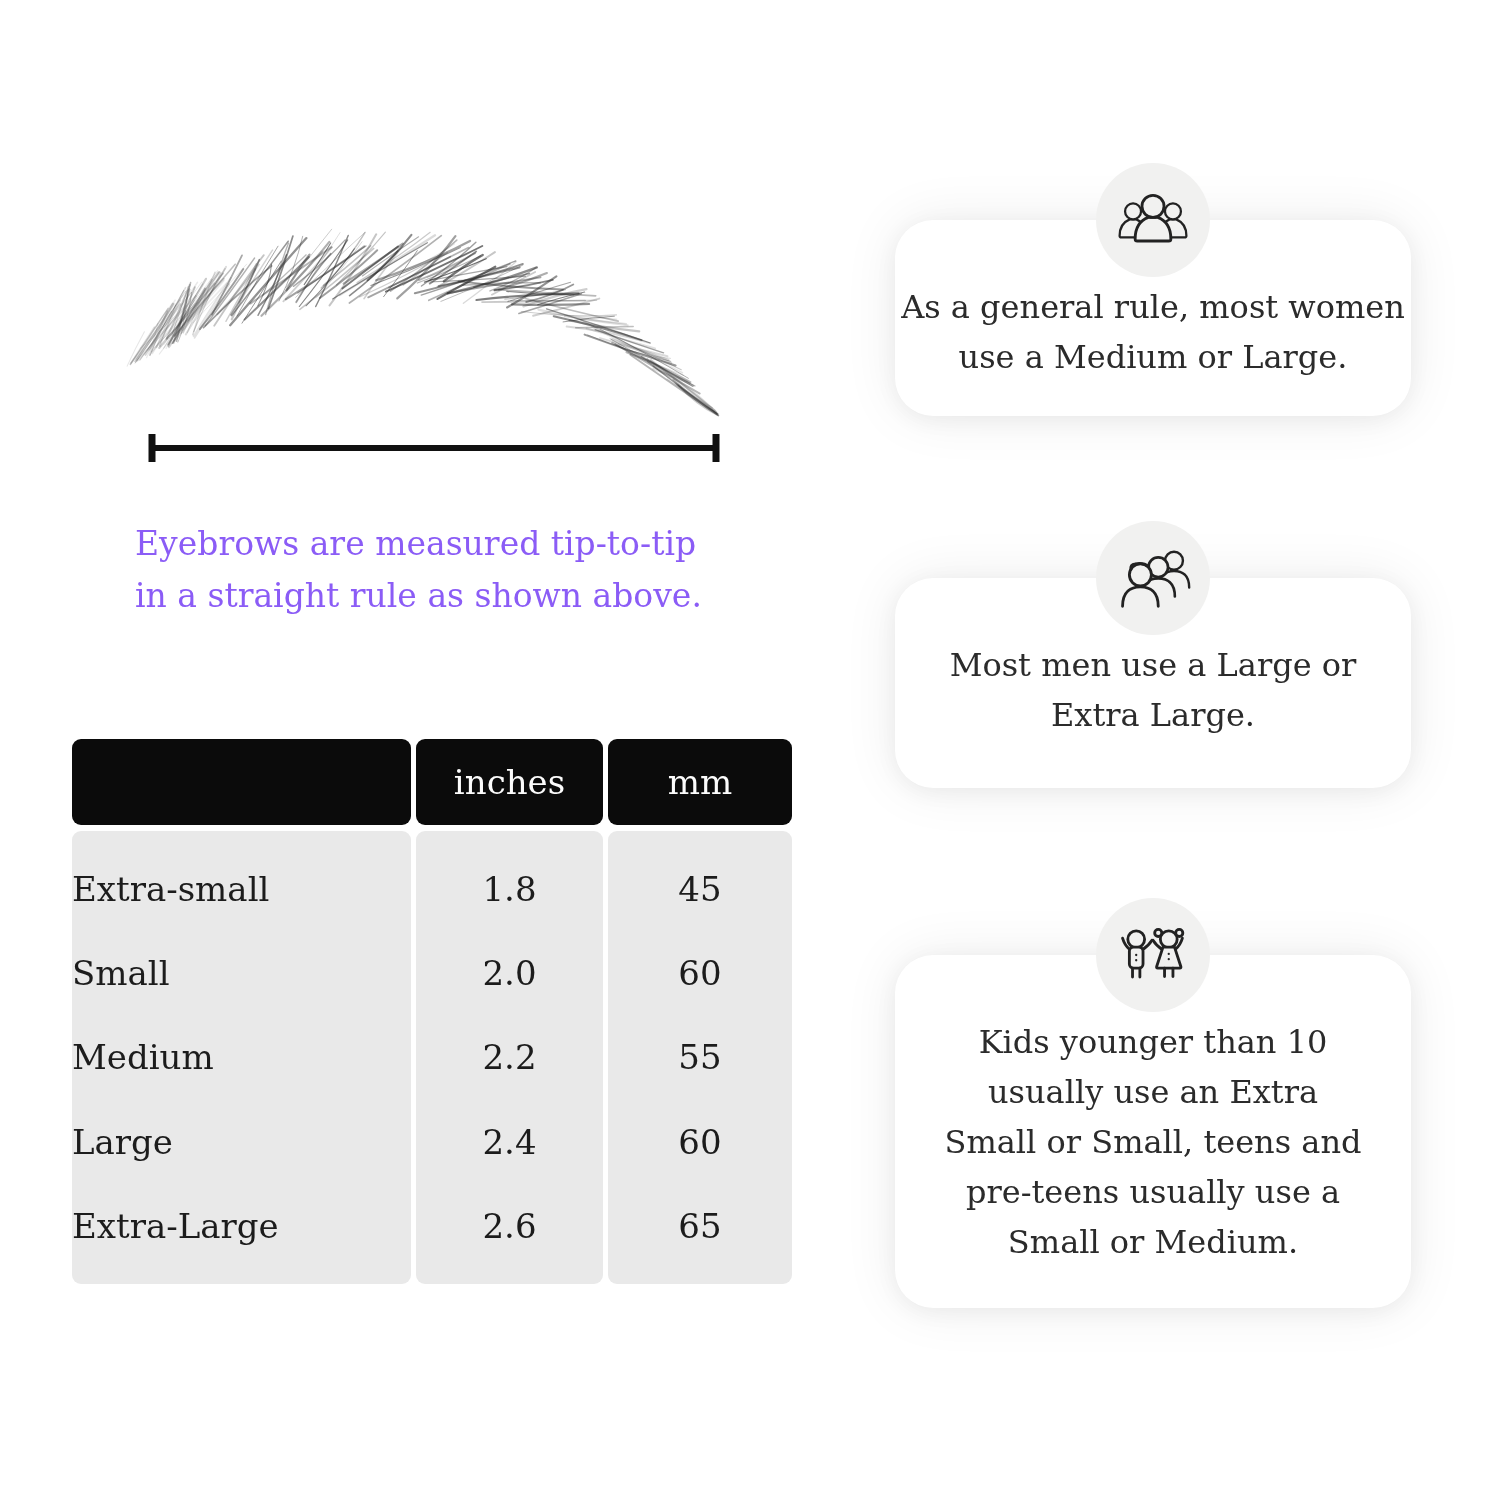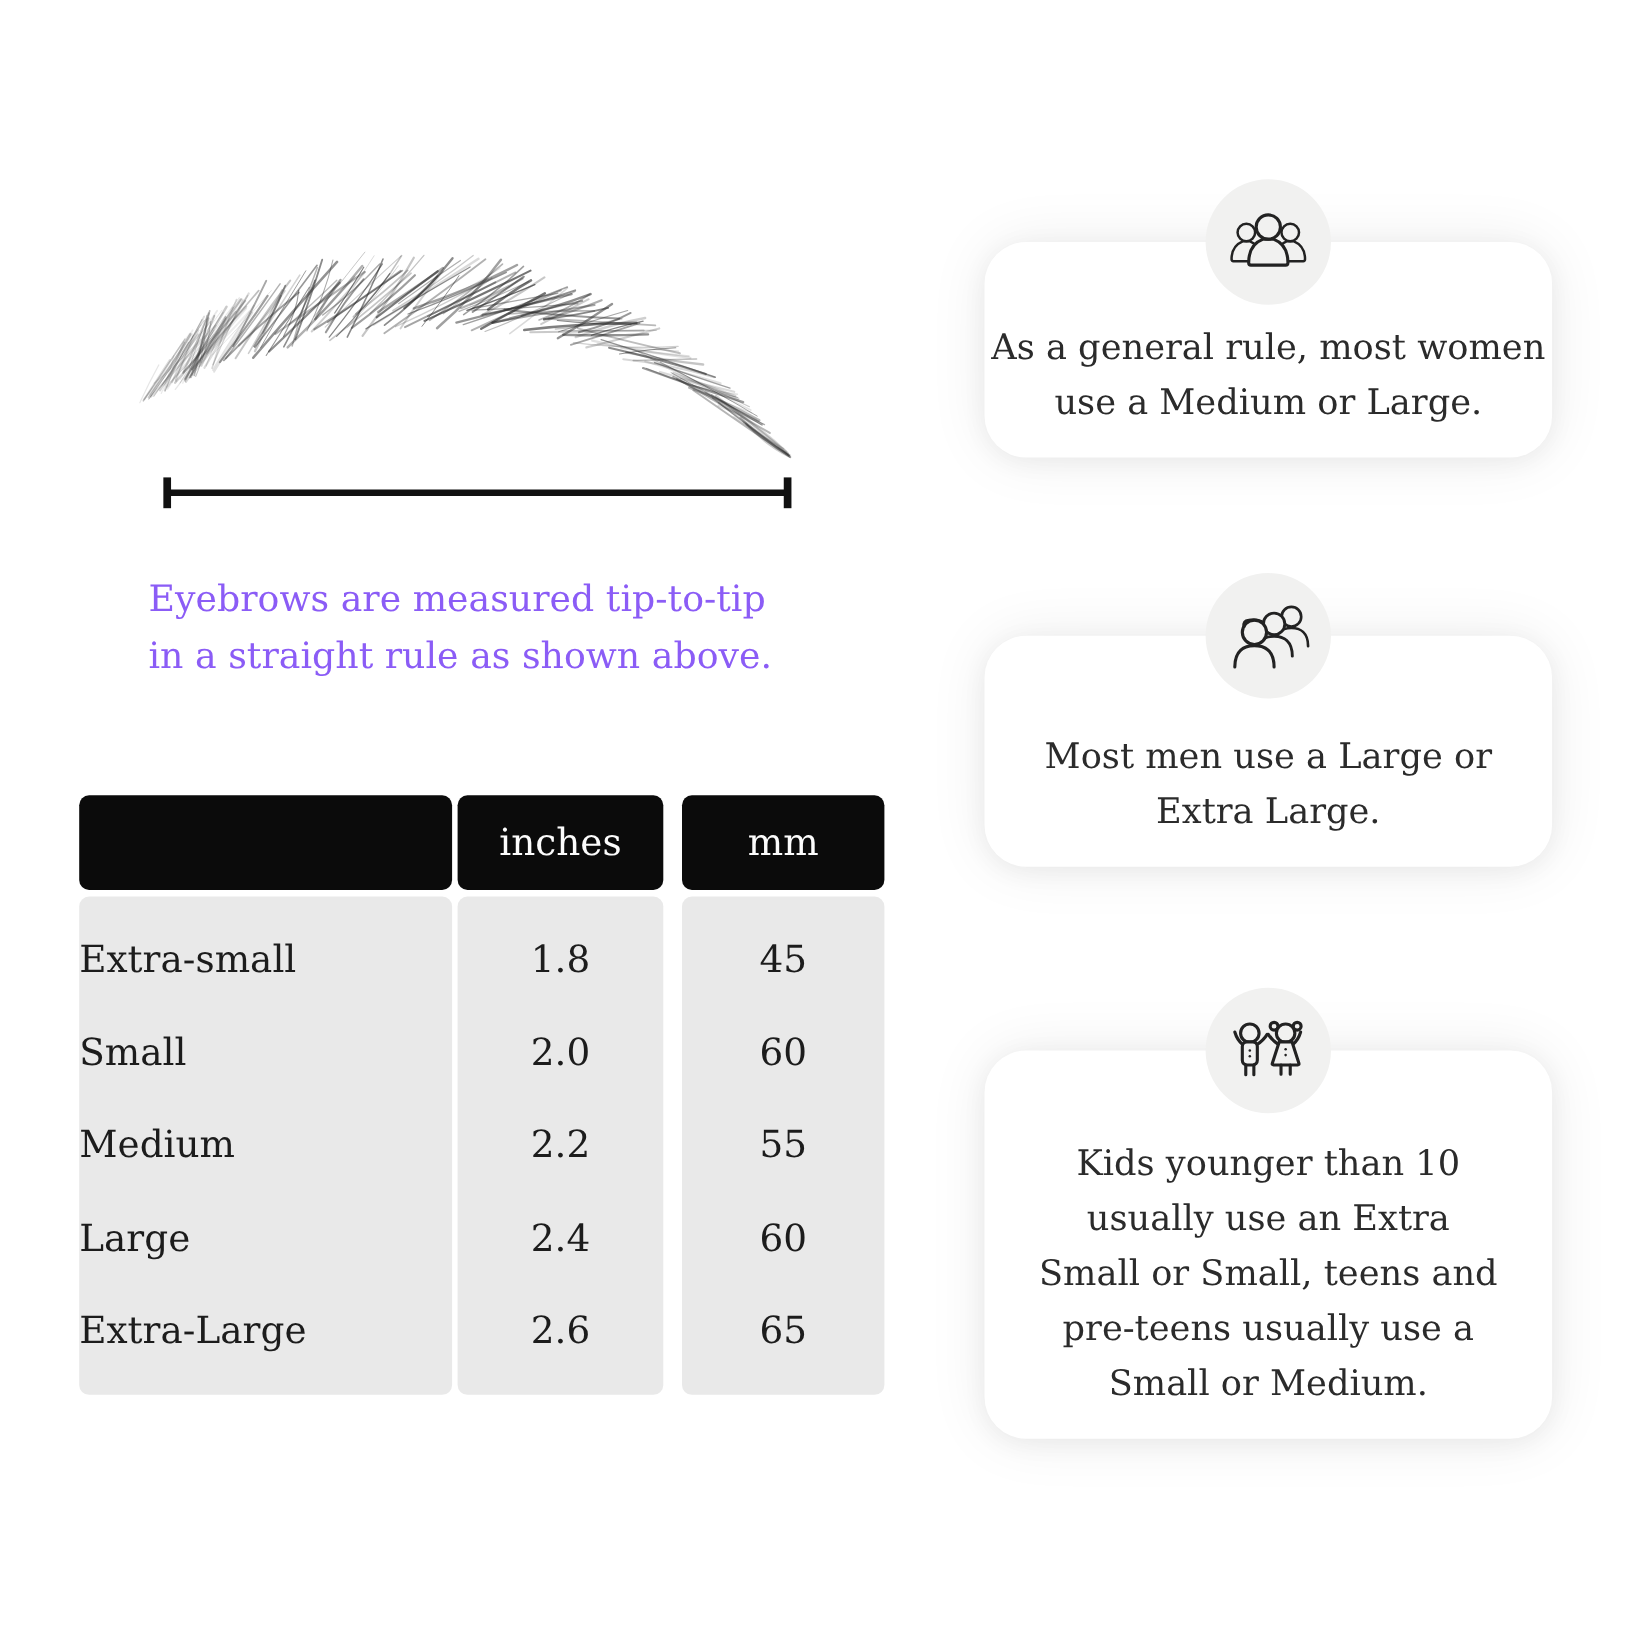--- a/index.html
+++ b/index.html
@@ -10,42 +10,42 @@
 
   
   #brow-svg{position:absolute;left:90px;top:212px;width:660px;height:255px;}
 
   
   .caption{position:absolute;left:135px;top:518px;font-size:33px;line-height:52px;color:#8b5cf6;}
   .caption div{white-space:nowrap;}
 
   
   .size-table{position:absolute;left:72px;top:723px;width:722px;height:546px;}
-  .tcol{position:absolute;top:0;border-radius:32px;}
+  .tcol{position:absolute;top:16px;border-radius:32px;}
   .tcol-label{left:0;width:339px;}
   .tcol-inches{left:344px;width:187px;}
-  .tcol-mm{left:536px;width:184px;margin-left:12px;}
+  .tcol-mm{left:536px;width:184px;}
   .th{
     height:86px;background:#0b0b0b;border-radius:9px;color:#fcfcfc;
     display:flex;align-items:center;justify-content:center;font-size:34px;
   }
   .tb{
     margin-top:6px;height:453px;background:#e9e9e9;border-radius:9px;
     display:flex;flex-direction:column;justify-content:space-around;
     padding:16px 0;box-sizing:border-box;
   }
   .cell{font-size:34px;color:#1c1c1c;}
   .tb-label .cell{}
   .tb-num .cell{text-align:center;}
 
   
   .card{
     position:absolute;left:895px;width:516px;background:#ffffff;border-radius:38px;
     box-shadow:0 4px 22px rgba(0,0,0,0.05), 0 0 55px rgba(0,0,0,0.075);
-    display:flex;flex-direction:column;align-items:center;justify-content:flex-end;
+    display:flex;flex-direction:column;align-items:center;justify-content:flex-start;
     padding:62px 26px 26px;box-sizing:border-box;
   }
   #card-women{top:220px;height:196px;}
   #card-men{top:578px;height:210px;}
   #card-kids{top:955px;height:353px;}
   .card .line{font-size:32px;line-height:50px;color:#2b2b2b;white-space:nowrap;text-align:center;}
   .icon-circle{
     position:absolute;top:-57px;left:50%;transform:translateX(-50%);
     width:114px;height:114px;border-radius:50%;background:#f1f1f0;
     display:flex;align-items:center;justify-content:center;

